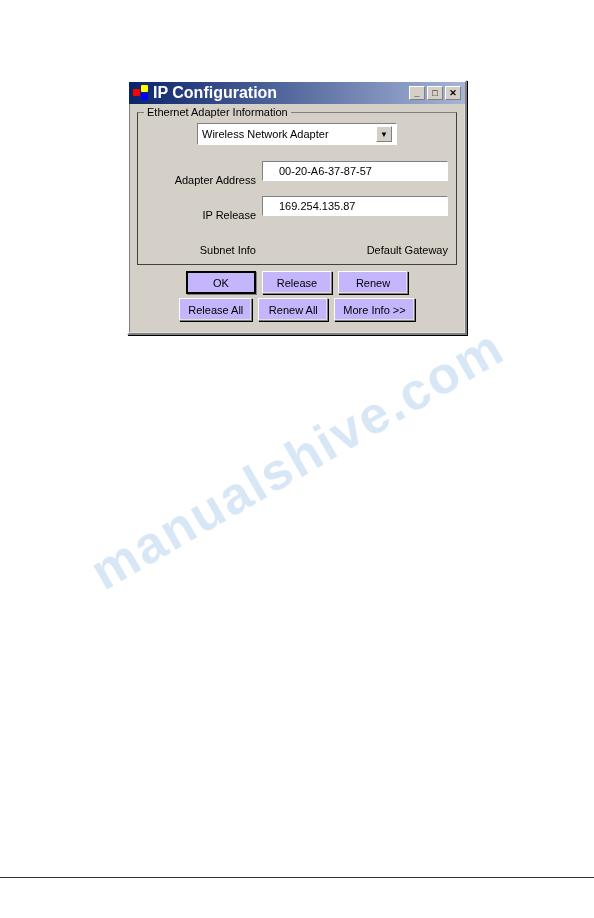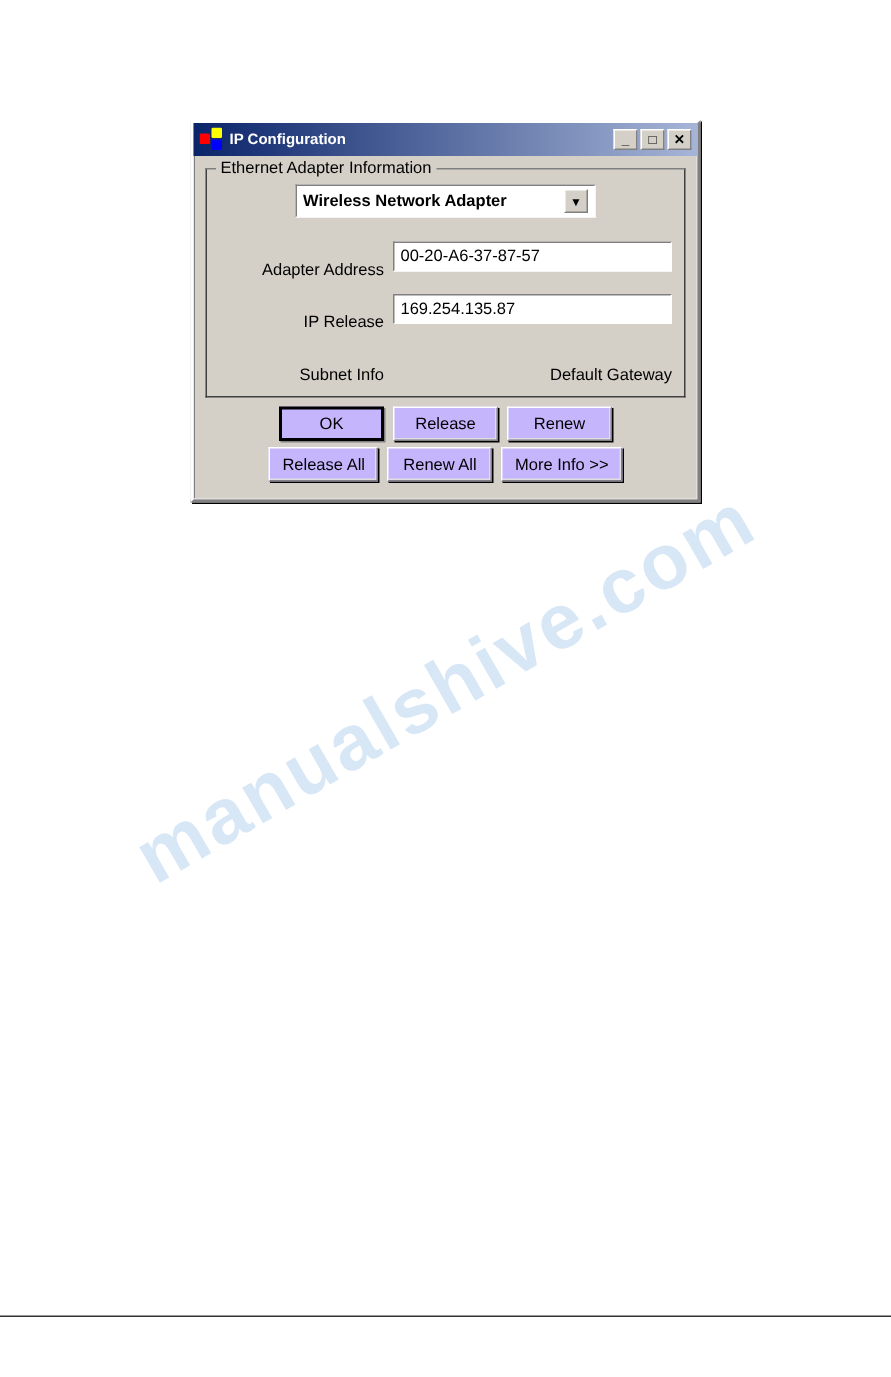--- a/index.html
+++ b/index.html
@@ -79,21 +79,21 @@
       gap: 4px;
     }
 
     .title-icon {
       width: 16px;
       height: 16px;
       position: relative;
     }
 
     .title-text {
-      font-size: 10px;
+      font-size: 16px;
       font-weight: bold;
       color: #ffffff;
     }
 
     .title-buttons {
       display: flex;
       gap: 2px;
     }
 
     .title-btn {
@@ -144,21 +144,20 @@
       height: 22px;
       background: #ffffff;
       border: 1px solid;
       border-color: #808080 #ffffff #ffffff #808080;
       display: flex;
       align-items: center;
       justify-content: space-between;
       padding: 0 4px;
       font-size: 11px;
       cursor: pointer;
-      font-weight: bold;
     }
 
     .dropdown-arrow {
       width: 16px;
       height: 16px;
       background: #d4d0c8;
       border: 1px solid;
       border-color: #ffffff #808080 #808080 #ffffff;
       display: flex;
       align-items: center;
@@ -177,21 +176,21 @@
       text-align: right;
       font-size: 11px;
       color: #000;
       margin-top: 19px;
     }
 
     .info-value {
       background: #ffffff;
       border: 1px solid;
       border-color: #808080 #ffffff #ffffff #808080;
-      padding: 1px 4px;
+      padding: 1px 16px;
       font-size: 11px;
       color: #000;
       height: 20px;
       display: flex;
       align-items: center;
     }
 
     .buttons-row {
       display: flex;
       justify-content: center;

